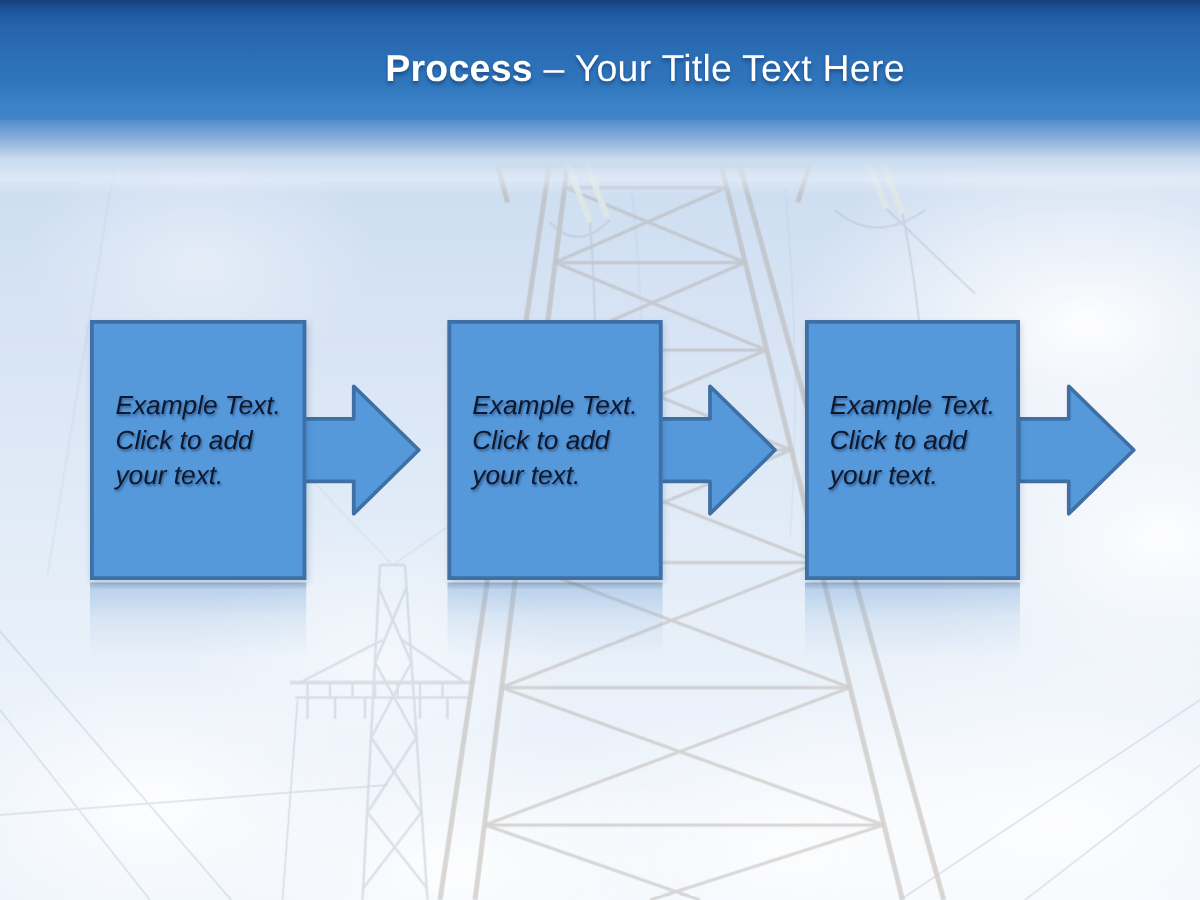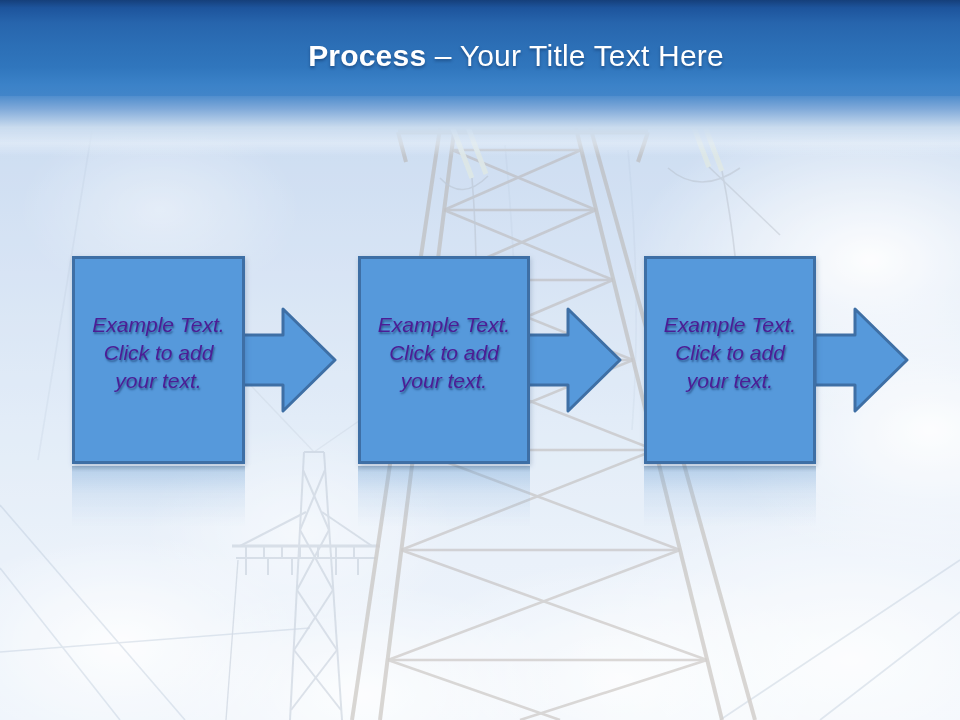--- a/index.html
+++ b/index.html
@@ -46,22 +46,21 @@
 
   
   .step-box{
     top:256px;height:208px;box-sizing:border-box;
     background:#5699db;border:3px solid #3e6fa5;
     box-shadow:1px 2px 5px rgba(40,70,110,.25);
     display:flex;align-items:center;justify-content:center;
     padding-bottom:14px;
   }
   .step-text{
-    color:#4c1d95;font-style:italic;font-size:21px;line-height:28px;
-    text-align:center;
+    color:#0f172a;font-style:italic;font-size:21px;line-height:28px;
     text-shadow:1px 2px 2px rgba(25,60,110,.65);
   }
   .step-text span{display:block;}
   .refl{
     top:466px;height:60px;
     background:linear-gradient(180deg,rgba(62,108,152,.45) 0%,rgba(106,158,211,.34) 10%,rgba(138,178,220,.18) 46%,rgba(160,195,230,0) 100%);
   }
   svg.arrow{top:307px;}
 </style>
 </head>

